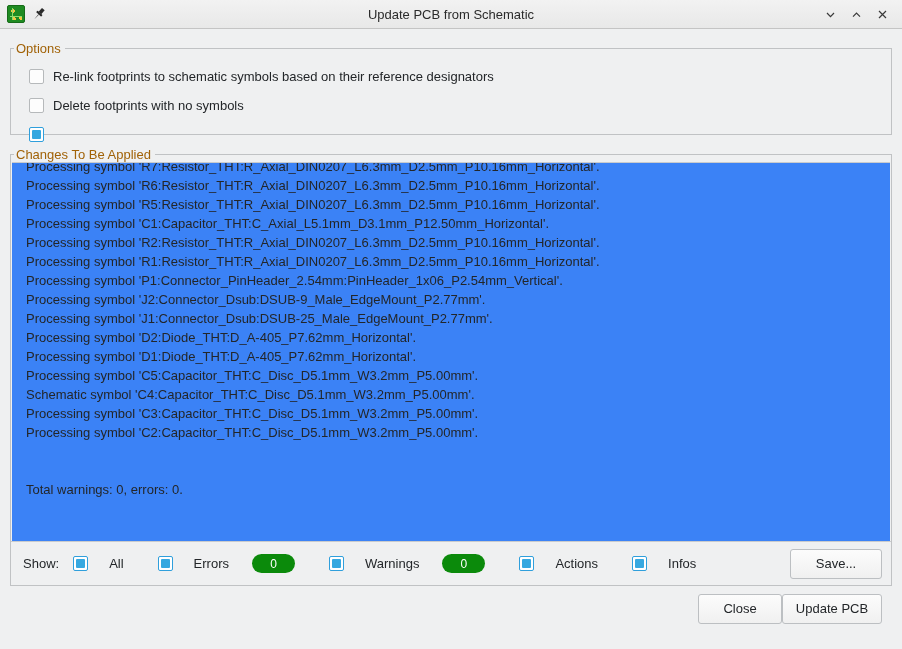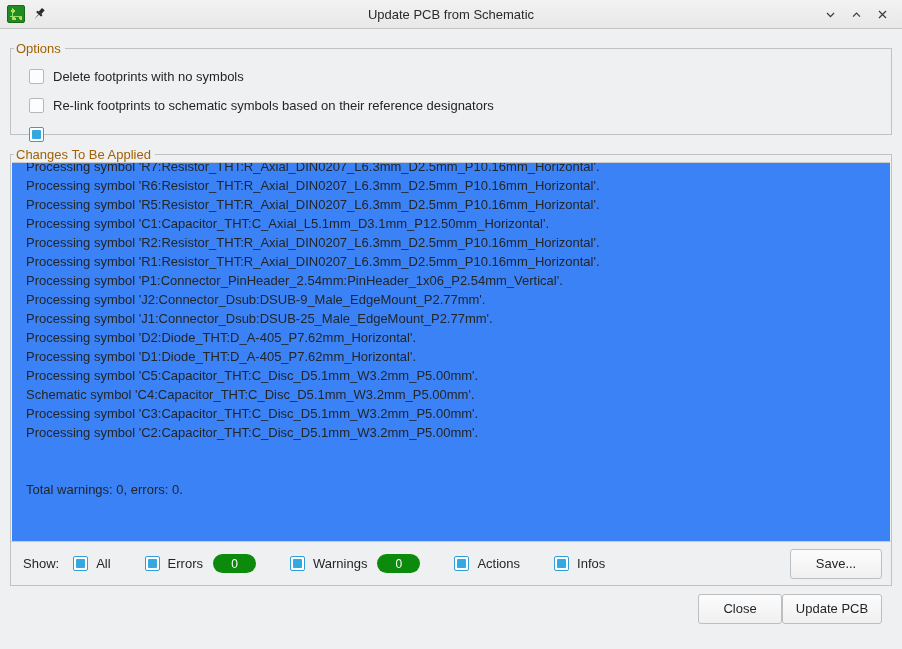--- a/index.html
+++ b/index.html
@@ -131,21 +131,21 @@
   .show-bar {
     height: 44px;
     display: flex; align-items: center;
     padding: 0 9px 0 12px;
     border-top: 1px solid #c9cbcd;
     background: #eff0f1;
     justify-content: center;
   }
   .show-label { font-size: 13px; margin-right: 14px; }
   .filt {
-    display: flex; align-items: center; gap: 8px;
+    display: flex; align-items: center; gap: 21px;
     margin-right: 34px;
   }
   .filt-label { font-size: 13px; }
   .badge {
     min-width: 43px; height: 19px;
     border-radius: 10px;
     background: #0b8a0b;
     color: #ffffff;
     font-size: 12px;
     display: flex; align-items: center; justify-content: center;
@@ -212,26 +212,26 @@
 </div>
 
 <div class="content">
 
   <fieldset id="options-group">
     <legend>Options</legend>
     <div class="opt-body">
 
       <div class="opt-row">
         <span class="cb"></span>
-        <span class="opt-label">Delete footprints with no symbols</span>
+        <span class="opt-label">Re-link footprints to schematic symbols based on their reference designators</span>
       </div>
 
       <div class="opt-row">
         <span class="cb"></span>
-        <span class="opt-label">Re-link footprints to schematic symbols based on their reference designators</span>
+        <span class="opt-label">Delete footprints with no symbols</span>
       </div>
 
       <div class="opt-row">
         <span class="cb checked"></span>
       </div>
 
     </div>
   </fieldset>
 
   <fieldset id="changes-group">

